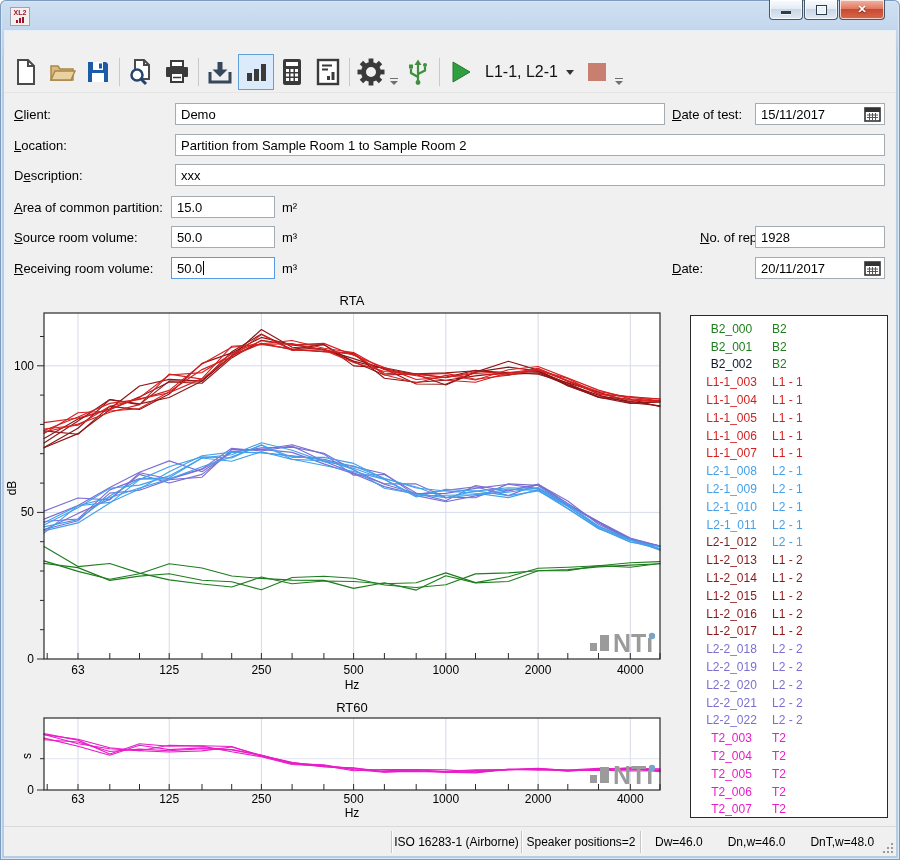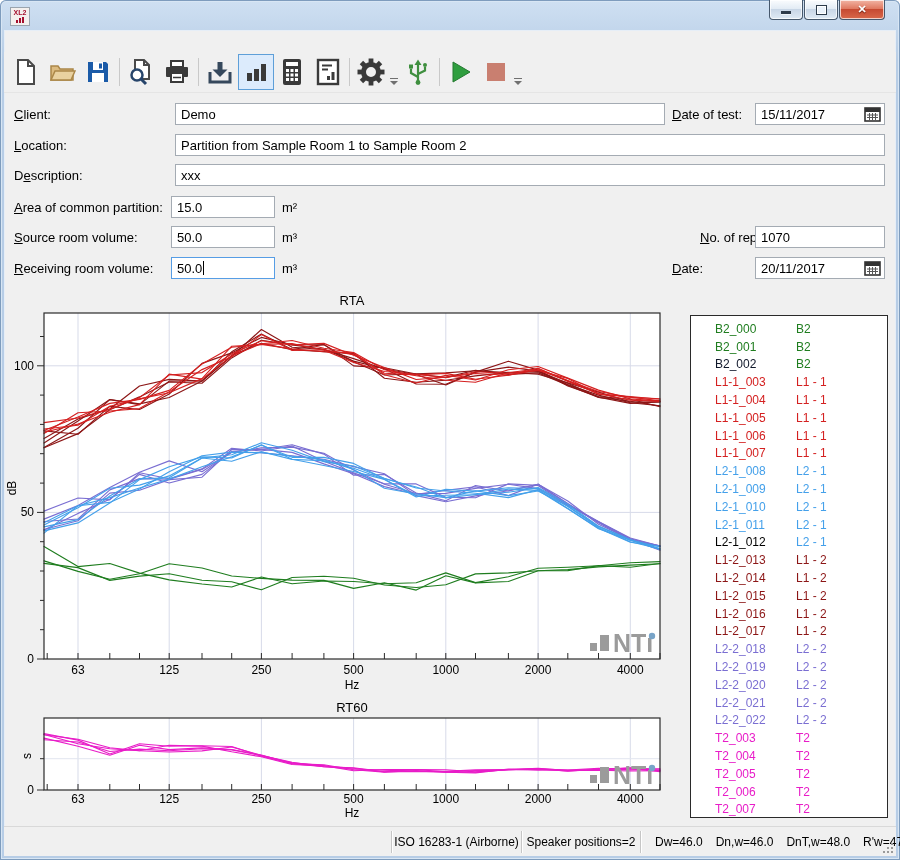--- a/index.html
+++ b/index.html
@@ -53,27 +53,27 @@
   .unit{position:absolute;font-size:13px;color:#000;}
   .datefield{justify-content:space-between;padding-right:3px;}
   
   svg{display:block;font-family:"Liberation Sans",sans-serif;}
   .chart{position:absolute;left:0;}
   
   .meas-title{position:absolute;left:686px;top:294px;width:198px;text-align:center;font-size:13px;color:#000;}
   .meas-box{position:absolute;left:686px;top:285px;width:198px;height:503px;background:#fff;
     border:1px solid #2a2a2a;box-sizing:border-box;overflow:hidden;padding-top:4px;}
   .meas-row{display:flex;height:17.8px;align-items:center;font-size:12px;}
-  .meas-row .mid{width:81px;margin-left:24px;}
+  .meas-row .mid{width:81px;margin-left:0;text-align:center;}
   
   .statusbar{position:absolute;left:0;right:0;bottom:0;height:29px;background:#f0f0f0;
     border-top:1px solid #d9d9d9;display:flex;align-items:center;font-size:12px;color:#000;}
   .sb-seg{height:100%;display:flex;align-items:center;justify-content:center;box-sizing:border-box;}
   .sb-div{width:1px;height:22px;background:#c6c6c6;box-shadow:1px 0 0 #fff;}
-  .sb-results{justify-content:flex-start;padding-left:14px;gap:13px;}
+  .sb-results{justify-content:flex-start;padding-left:14px;gap:25px;}
   .grip{position:absolute;right:1px;bottom:1px;}
 </style>
 </head>
 <body>
 
 <div class="window">
   <div class="titlebar">
     <div class="app-icon">
       <span class="xl2">XL2</span>
       <span class="bars">
@@ -210,20 +210,24 @@
             <polyline points="13,16 20,12.5 20,9" fill="none"></polyline>
             <circle cx="20" cy="7" r="2" stroke="none"></circle>
           </g>
         </svg>
       </div>
       <div class="tsep"></div>
       <div class="tbtn">
         <svg width="22" height="24">
           <polygon points="3,2 20,12 3,22" fill="#2f9e3f" stroke="#257a31" stroke-width="1"></polygon>
         </svg>
+      </div>
+      <div class="tb-selector">
+        <span>L1-1, L2-1</span>
+        <span class="arrow"></span>
       </div>
       <div class="stop-sq"></div>
       <div class="toverflow">
           <i></i>
           <b></b>
         </div>
     </div>
 
     <div class="flabel" style="left:10px;top:77px"><u>C</u>lient:</div>
     <div class="field" style="left:171px;top:73px;width:490px">
@@ -261,21 +265,21 @@
       </div>
     <div class="unit" style="left:278px;top:170px">m²</div>
 
     <div class="flabel" style="left:10px;top:200px"><u>S</u>ource room volume:</div>
     <div class="field" style="left:167px;top:196px;width:104px">
         <span>50.0</span>
       </div>
     <div class="unit" style="left:278px;top:200px">m³</div>
     <div class="flabel" style="left:696px;top:200px"><u>N</u>o. of report:</div>
     <div class="field" style="left:751px;top:196px;width:130px">
-        <span>1070</span>
+        <span>1928</span>
       </div>
 
     <div class="flabel" style="left:10px;top:231px"><u>R</u>eceiving room volume:</div>
     <div class="field focused" style="left:167px;top:227px;width:104px">
         <span>50.0</span>
         <span class="caret"></span>
       </div>
     <div class="unit" style="left:278px;top:231px">m³</div>
     <div class="flabel" style="left:668px;top:231px"><u>D</u>ate:</div>
     <div class="field datefield" style="left:751px;top:227px;width:130px">
@@ -479,21 +483,21 @@
         </div>
         <div class="meas-row">
           <span class="mid" style="color: rgb(68, 160, 234);">L2-1_010</span>
           <span style="color: rgb(68, 160, 234);">L2 - 1</span>
         </div>
         <div class="meas-row">
           <span class="mid" style="color: rgb(68, 160, 234);">L2-1_011</span>
           <span style="color: rgb(68, 160, 234);">L2 - 1</span>
         </div>
         <div class="meas-row">
-          <span class="mid" style="color: #000000;">L2-1_012</span>
+          <span class="mid" style="color: #7f1d1d;">L2-1_012</span>
           <span style="color: rgb(68, 160, 234);">L2 - 1</span>
         </div>
         <div class="meas-row">
           <span class="mid" style="color: rgb(140, 22, 22);">L1-2_013</span>
           <span style="color: rgb(140, 22, 22);">L1 - 2</span>
         </div>
         <div class="meas-row">
           <span class="mid" style="color: rgb(140, 22, 22);">L1-2_014</span>
           <span style="color: rgb(140, 22, 22);">L1 - 2</span>
         </div>

